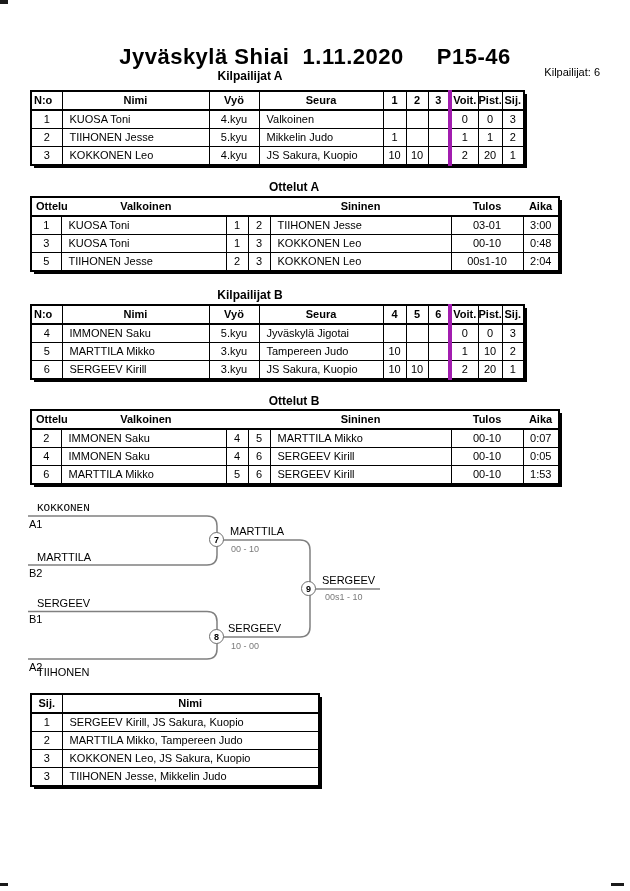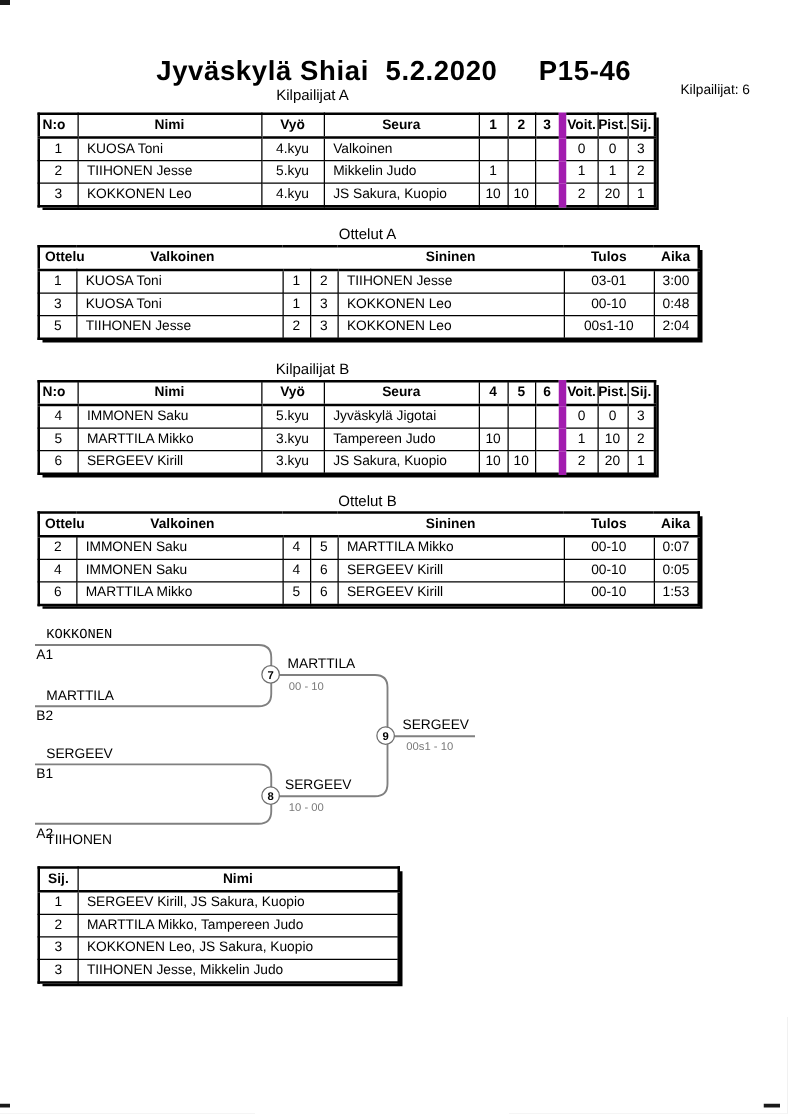--- a/index.html
+++ b/index.html
@@ -7,37 +7,37 @@
     position:relative; width:630px; height:891px; margin:0 auto;
     background:#ffffff; font-family:"Liberation Sans", sans-serif; color:#000;
     overflow:hidden;
   }
   .corner { position:absolute; background:#1a1a1a; }
   .title {
     position:absolute; left:0; top:44px; width:630px; text-align:center;
     font-size:22px; font-weight:bold; white-space:pre; letter-spacing:0.5px;
   }
   .subhead {
-    position:absolute; font-size:12px; font-weight:normal; text-align:center;
+    position:absolute; font-size:12px; font-weight:bold; text-align:center;
   }
   .count-label { position:absolute; right:30px; top:66px; font-size:11px; }
 
   table {
     position:absolute; border-collapse:collapse; table-layout:fixed;
     background:#fff; border:2px solid #000;
     box-shadow:3px 3px 0 -1px #000;
   }
   td, th {
     border:1px solid #000; font-size:11px; height:17px;
     padding:0 2px; overflow:hidden; white-space:nowrap; line-height:17px;
   }
   th { font-weight:bold; border-bottom:2px solid #000; }
   .left  { text-align:left; padding-left:7px; }
   .cen   { text-align:center; }
-  .thickL{ border-left:6px solid #a21caf; }
+  .thickL{ border-left:4px solid #a21caf; }
   .noV   { border-left:none; border-right:none; }
   .split { display:flex; }
   .split .fixed { flex:0 0 auto; padding-left:2px; }
   .split .rest  { flex:1 1 auto; text-align:center; }
 
   
   .bk-svg { position:absolute; left:0; top:495px; }
   .bk-name { position:absolute; font-size:11px; line-height:12px; }
   .bk-code { position:absolute; font-size:11px; line-height:12px; }
   .bk-score{ position:absolute; font-size:9px; line-height:10px; color:#7a7a7a; }
@@ -49,21 +49,21 @@
 </style>
 </head>
 <body>
 
 <div class="page">
 
   <div class="corner" style="left:0;top:0;width:8px;height:4px;"></div>
   <div class="corner" style="left:0;top:883px;width:8px;height:3px;"></div>
   <div class="corner" style="left:611px;top:883px;width:13px;height:3px;"></div>
 
-  <div class="title">Jyväskylä Shiai  5.2.2020     P15-46</div>
+  <div class="title">Jyväskylä Shiai  1.11.2020     P15-46</div>
   <div class="subhead" style="left:30px;top:69px;width:440px;">Kilpailijat A</div>
   <div class="count-label">Kilpailijat: 6</div>
 
   <table style="left:30px;top:90px;width:493px;">
     <colgroup>
         <col style="width:31px">
         <col style="width:147px">
         <col style="width:50px">
         <col style="width:124px">
         <col style="width:23px">

